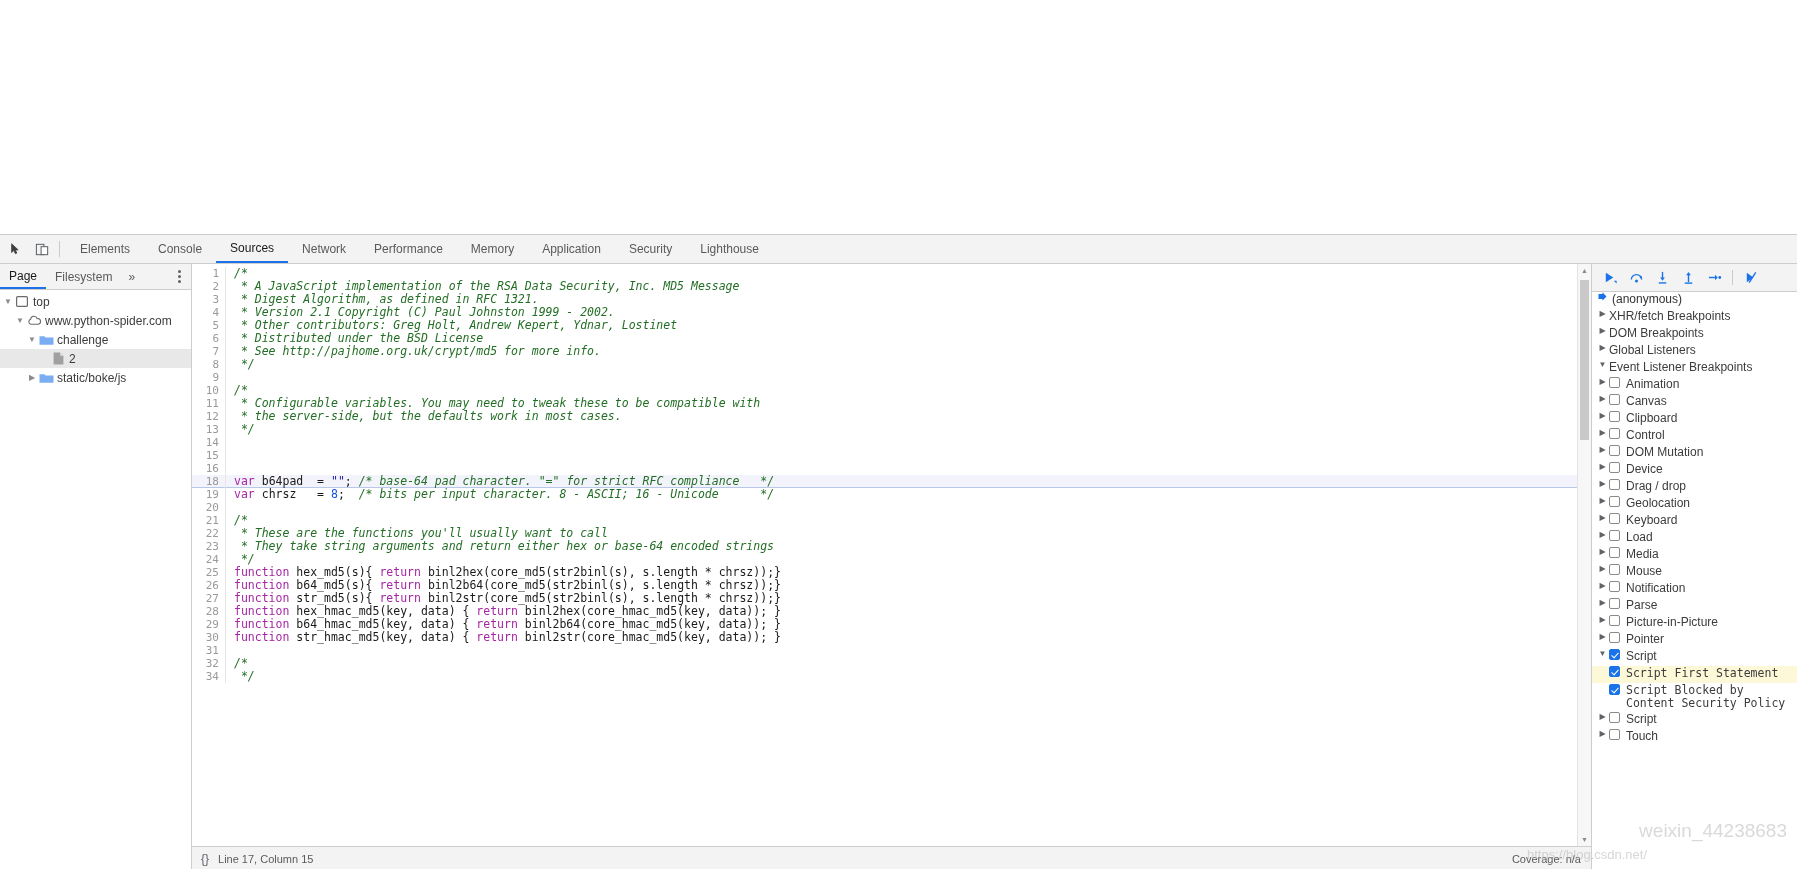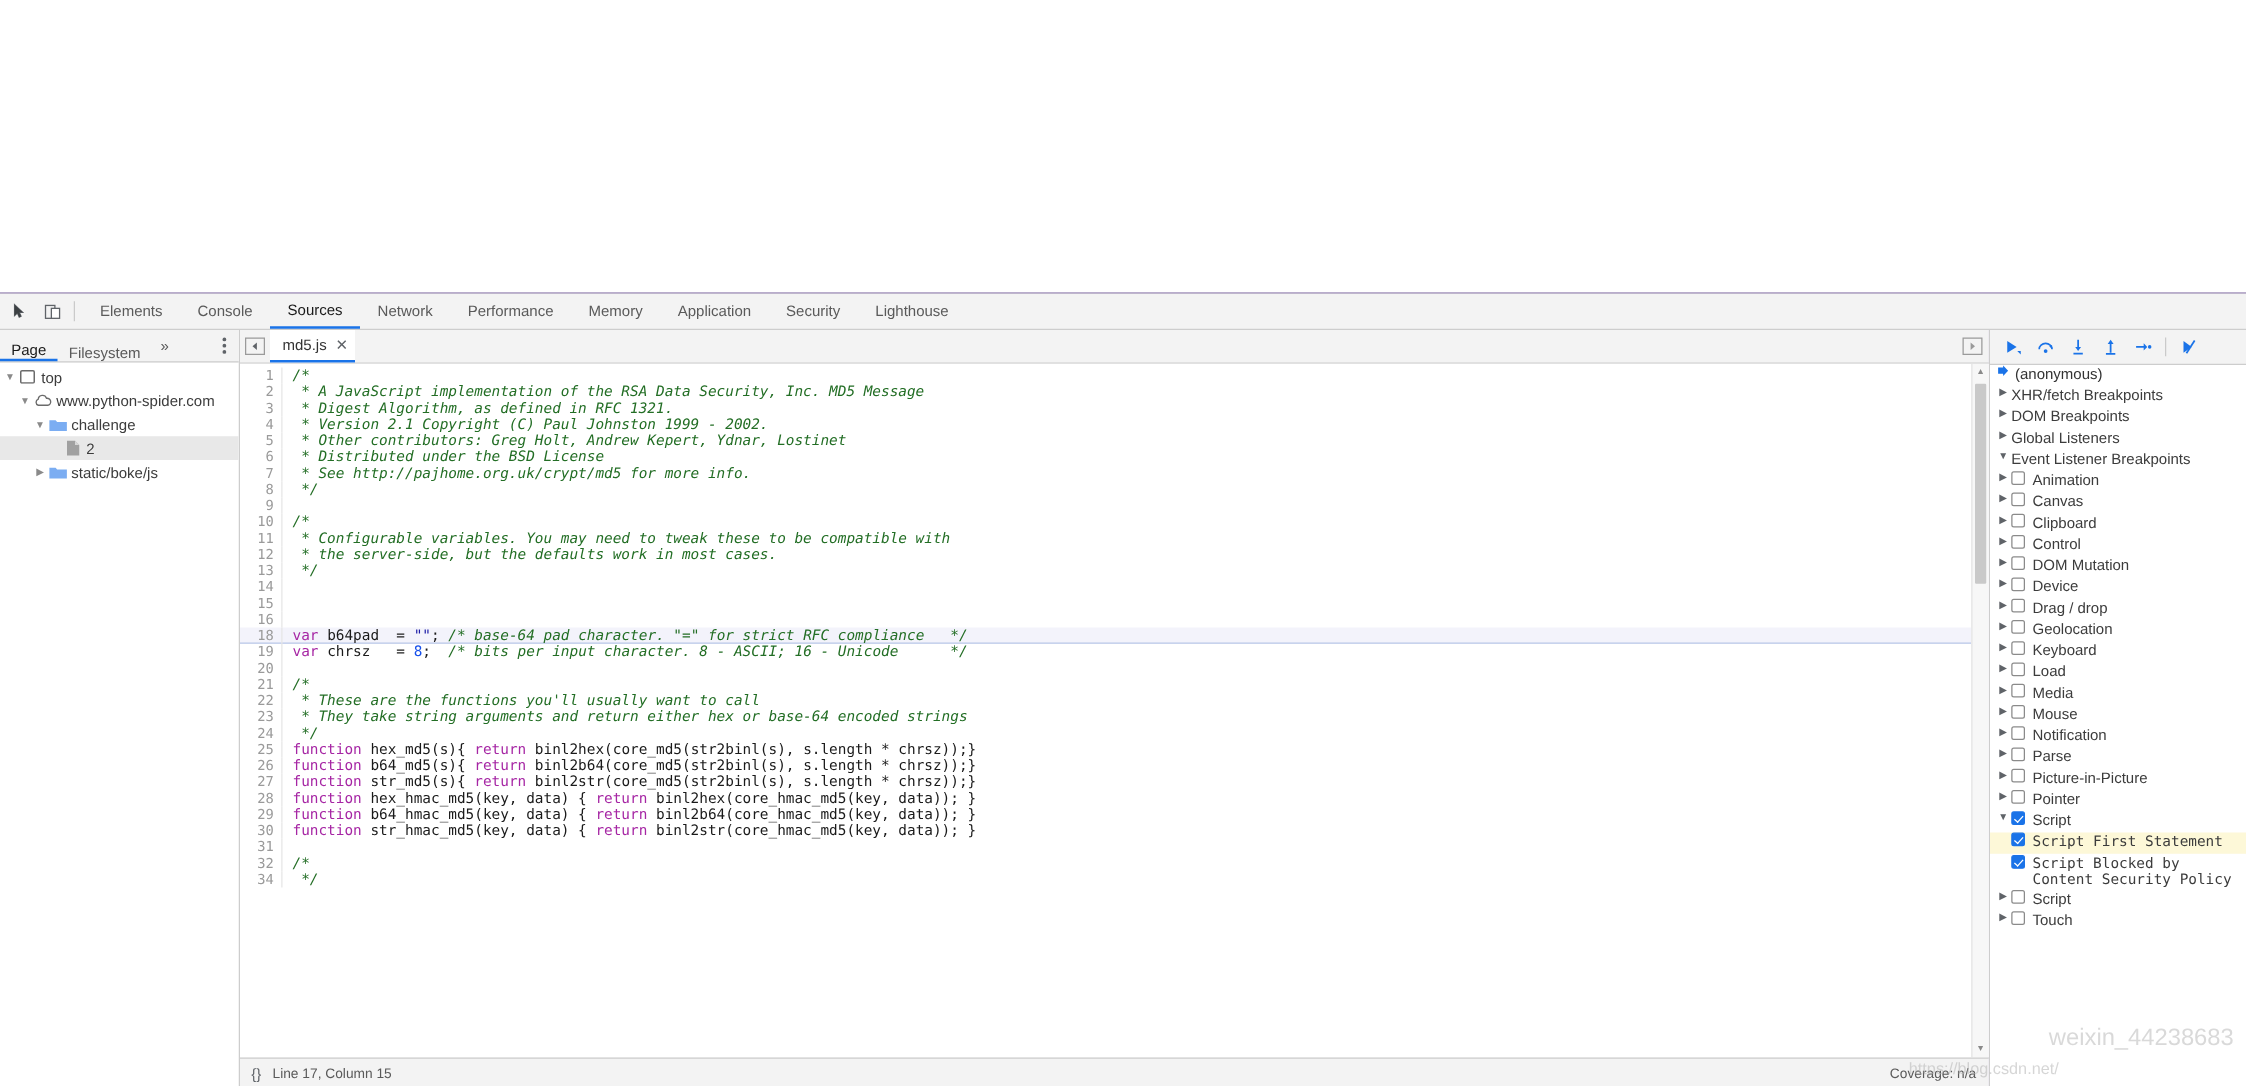--- a/index.html
+++ b/index.html
@@ -23,21 +23,21 @@
     width: 1797px;
     height: 234px;
     background: #ffffff;
   }
   
   .devtools {
     position: absolute;
     left: 0; top: 234px;
     width: 1797px;
     height: 635px;
-    background: #4c1d95;
+    background: #0f172a;
     border-top: 1px solid #cdcdcd;
     display: flex;
     flex-direction: column;
   }
   
   .main-toolbar {
     height: 28px;
     min-height: 28px;
     display: flex;
     align-items: center;
@@ -86,21 +86,21 @@
   .nav-tabbar {
     height: 25px;
     min-height: 25px;
     display: flex;
     align-items: stretch;
     background: #f3f3f3;
     border-bottom: 1px solid #cdcdcd;
     position: relative;
   }
   .nav-tab {
-    display: flex; align-items: flex-end;
+    display: flex; align-items: center;
     padding: 0 9px;
     font-size: 12px;
     color: #5a5a5a;
     cursor: pointer;
     box-sizing: border-box;
     height: 25px;
   }
   .nav-tab.selected {
     color: #1a1a1a;
     border-bottom: 2px solid #1a73e8;
@@ -495,40 +495,20 @@
                   <path d="M0.5 2.2 h5 l1.2 1.4 h7.8 v7.2 h-14 z" fill="#7badf2"></path>
                 </svg>
             </div>
             <div class="tree-label">static/boke/js</div>
           </div>
 
         </div>
       </div>
 
       <div class="editor-area">
-        <div class="editor-tabbar">
-          <div class="tab-chevron-btn">
-            <div class="tab-chevron-box">
-              <svg width="8" height="8" viewBox="0 0 8 8">
-                  <path d="M5.5 1 L2 4 L5.5 7 Z" fill="#5f6368"></path>
-                </svg>
-            </div>
-          </div>
-          <div class="editor-tab selected">
-            <span>md5.js</span>
-            <span class="tab-close">✕</span>
-          </div>
-          <div class="editor-right-btn">
-            <div class="tab-chevron-box">
-              <svg width="8" height="8" viewBox="0 0 8 8">
-                  <path d="M2.5 1 L6 4 L2.5 7 Z" fill="#9a9a9a"></path>
-                </svg>
-            </div>
-          </div>
-        </div>
 
         <div class="code-wrap">
           <div class="code-scroll">
             <div class="code-lines" id="code-lines">
                 <div class="cline"><span class="lnum">1</span><span class="ccode"><span class="tok-cmt">/*</span></span></div>
                 <div class="cline"><span class="lnum">2</span><span class="ccode"><span class="tok-cmt"> * A JavaScript implementation of the RSA Data Security, Inc. MD5 Message</span></span></div>
                 <div class="cline"><span class="lnum">3</span><span class="ccode"><span class="tok-cmt"> * Digest Algorithm, as defined in RFC 1321.</span></span></div>
                 <div class="cline"><span class="lnum">4</span><span class="ccode"><span class="tok-cmt"> * Version 2.1 Copyright (C) Paul Johnston 1999 - 2002.</span></span></div>
                 <div class="cline"><span class="lnum">5</span><span class="ccode"><span class="tok-cmt"> * Other contributors: Greg Holt, Andrew Kepert, Ydnar, Lostinet</span></span></div>
                 <div class="cline"><span class="lnum">6</span><span class="ccode"><span class="tok-cmt"> * Distributed under the BSD License</span></span></div>

